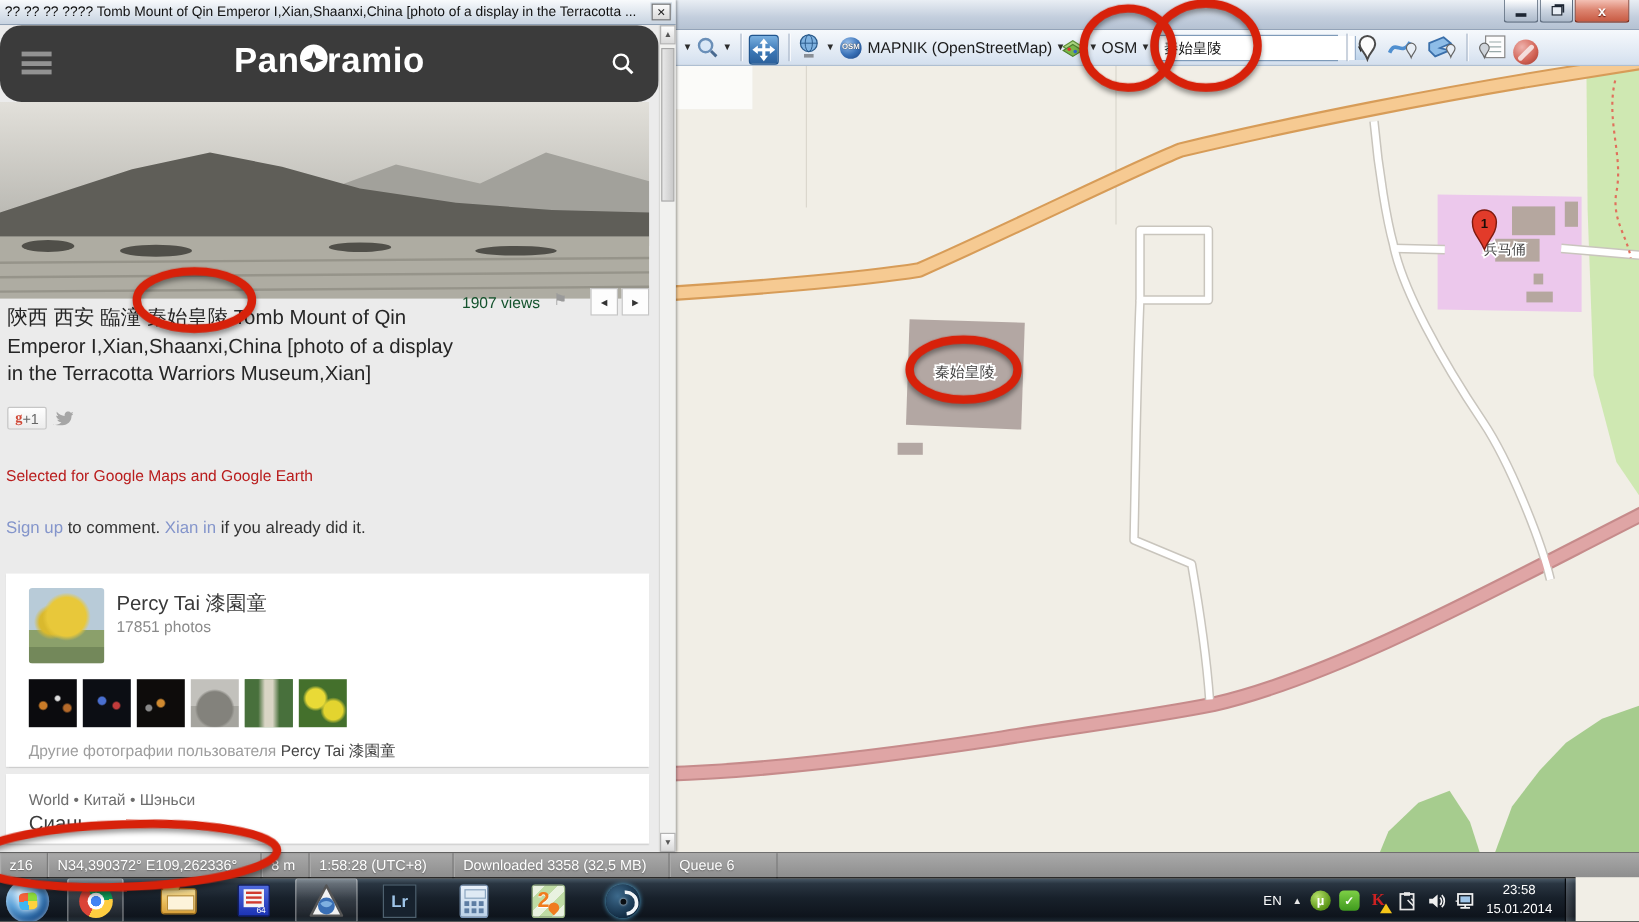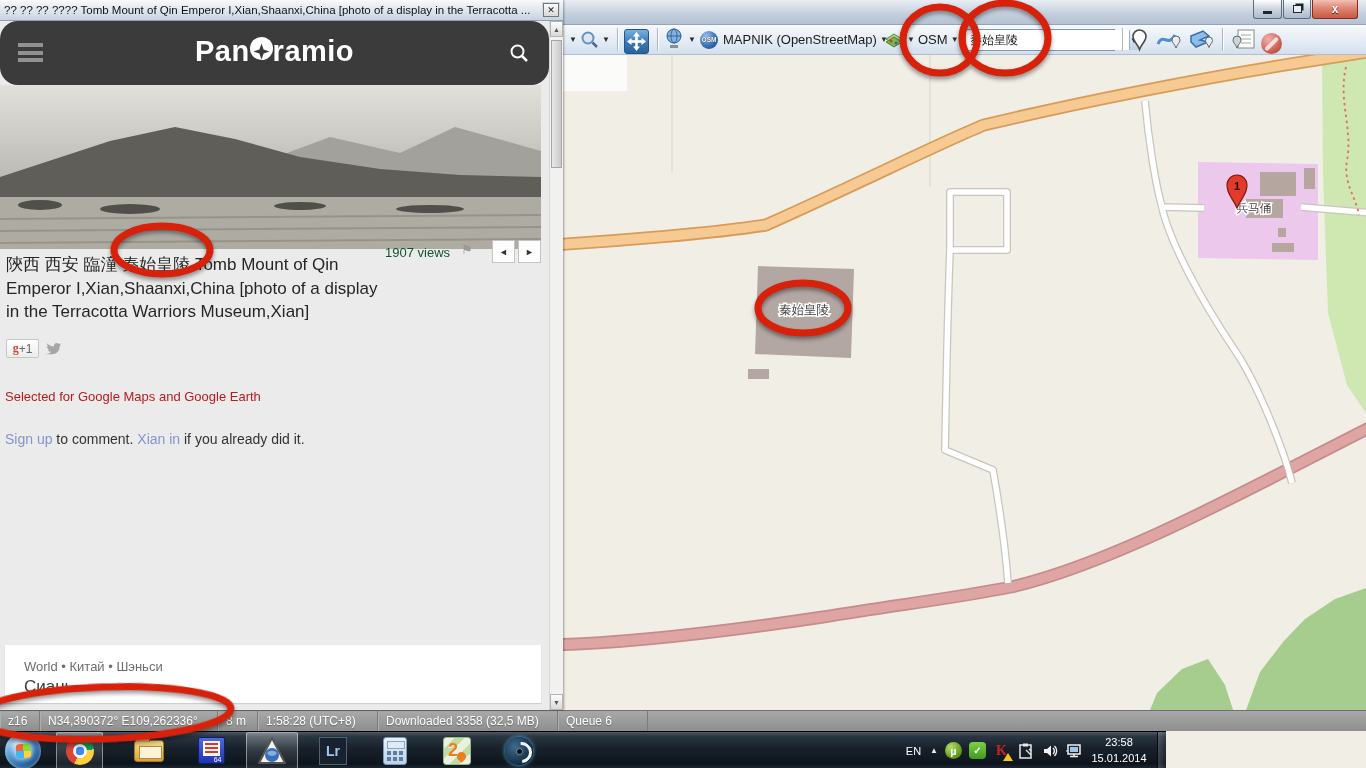--- a/index.html
+++ b/index.html
@@ -106,21 +106,21 @@
   .crumbs{position:absolute;left:19px;top:14px;font-size:13px;color:#6d6d6d;}
   .city{position:absolute;left:19px;top:32px;font-size:17px;color:#3c3c3c;}
 
   .bw-scroll{position:absolute;left:549px;top:21px;width:14px;height:689px;background:#f1f1ef;border-left:1px solid #d8d8d6;}
   .sc-up,.sc-dn{position:absolute;left:0;width:13px;height:16px;background:linear-gradient(#fdfdfd,#d9d9d9);
     border:1px solid #b3b3b3;display:flex;align-items:center;justify-content:center;font-size:7px;color:#555;}
   .sc-up{top:0;} .sc-dn{bottom:0;}
   .sc-thumb{position:absolute;left:1px;top:19px;width:11px;height:128px;background:linear-gradient(90deg,#e8e8e8,#c9c9c9);border:1px solid #a6a6a6;}
 
   
-  .taskbar{position:absolute;left:0;top:731px;width:1166px;height:37px;
+  .taskbar{position:absolute;left:0;top:731px;width:1313px;height:37px;
     background:linear-gradient(#4a5a68,#2a3642 12%,#18212b 45%,#0e141c 88%,#1a2631);
     border-top:1px solid #000;display:flex;align-items:center;}
   .orb{position:absolute;left:5px;top:1px;width:36px;height:36px;border-radius:50%;
     background:radial-gradient(circle at 32% 28%,#cfe9fa,#5aa0d8 38%,#1b5390 72%,#0a2c55);
     box-shadow:inset 0 0 4px rgba(255,255,255,.6);display:flex;align-items:center;justify-content:center;}
   .orb-flag{width:15px;height:14px;border-radius:25%;transform:rotate(-4deg);
     background:conic-gradient(#8ddb3a 0 25%, #ffd23e 25% 50%, #3fb6f2 50% 75%, #f4623a 75%);
     box-shadow:0 0 5px rgba(255,255,255,.85);}
   .tkbtn{position:absolute;top:0;height:37px;display:flex;align-items:center;justify-content:center;}
   .tk-active{border:1px solid rgba(255,255,255,.45);border-radius:2px;
@@ -408,20 +408,34 @@
         </div>
       <div class="twbtn">
         <svg width="18" height="15">
           <path d="M1,13 C3.5,13.4 6.4,12.8 8.2,10.8 C6.4,10.8 5.2,9.9 4.7,8.7 C5.4,8.8 6,8.8 6.6,8.6 C4.9,8.1 3.8,6.8 3.8,5.2 C4.3,5.5 4.9,5.7 5.5,5.7 C4.5,4.9 3.9,3.6 4.3,2.2 C6.1,4.3 8.4,5.5 10.9,5.6 C10.5,3.8 11.9,2 13.8,2 C14.7,2 15.5,2.4 16,3 C16.7,2.9 17.4,2.6 18,2.3 C17.8,3 17.3,3.6 16.7,4 C17.3,4 17.9,3.8 18,3.7 C17.9,4.3 17.2,4.9 16.6,5.3 C16.8,10.1 13.4,13.3 9,13.3 C6.1,13.3 3.2,13.5 1,13 Z" fill="#a6a6a6"></path>
         </svg>
       </div>
       <div class="selected">Selected for Google Maps and Google Earth</div>
 
       <div class="signline"><span class="lnk">Sign up</span><span> to comment. </span><span class="lnk">Xian in</span><span> if you already did it.</span></div>
 
+      <div class="card card1">
+        <div class="avatar"></div>
+        <div class="uname">Percy Tai 漆園童</div>
+        <div class="ucount">17851 photos</div>
+        <div class="thumbs">
+          <div class="th th1"></div>
+          <div class="th th2"></div>
+          <div class="th th3"></div>
+          <div class="th th4"></div>
+          <div class="th th5"></div>
+          <div class="th th6"></div>
+        </div>
+        <div class="morep"><span class="gray">Другие фотографии пользователя </span><span class="dark">Percy Tai 漆園童</span></div>
+      </div>
 
       <div class="card card2">
         <div class="crumbs">World • Китай • Шэньси</div>
         <div class="city">Сиань</div>
       </div>
     </div>
 
     <div class="bw-scroll">
       <div class="sc-up">▲</div>
       <div class="sc-thumb"></div>

